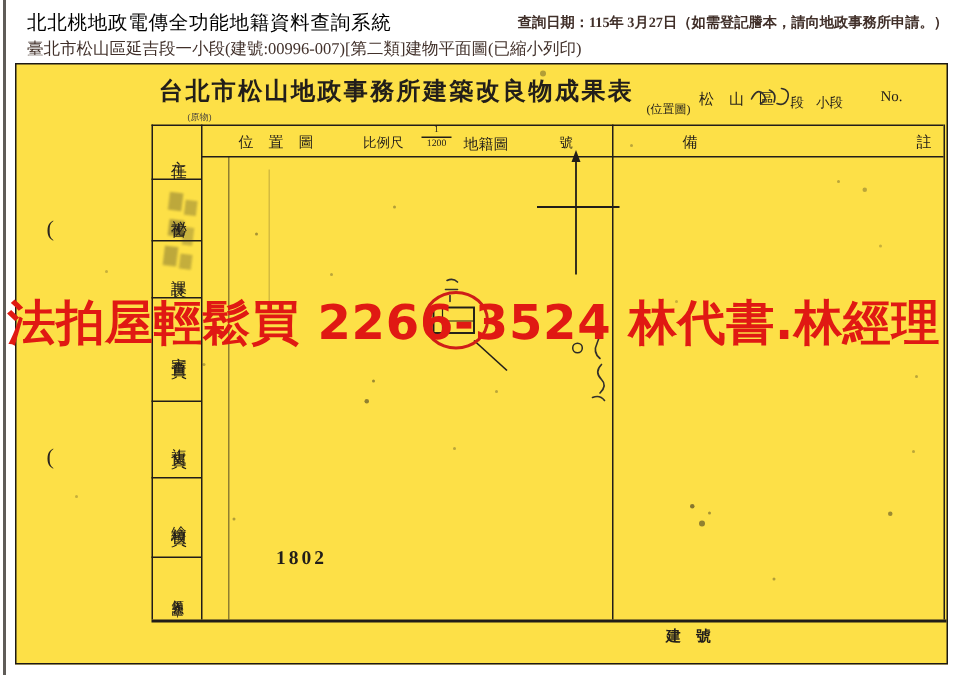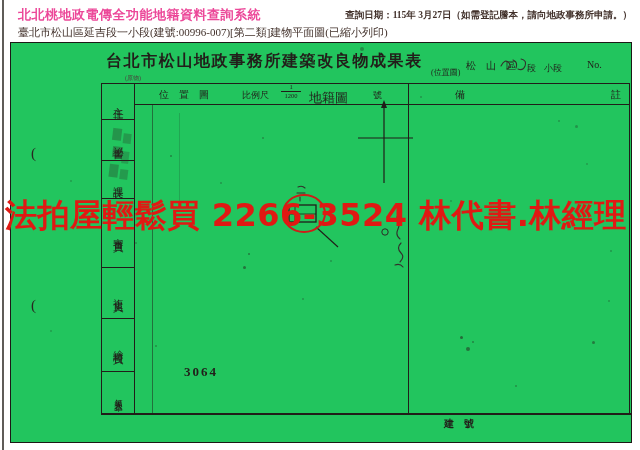--- a/index.html
+++ b/index.html
@@ -1,43 +1,43 @@
 <!DOCTYPE html>
 <html style="--wm-red: #e01913; --annot-red: #cf1d18;"><head>
 <meta charset="utf-8">
 <style>
   html,body{margin:0;padding:0;}
   body{width:640px;height:450px;position:relative;overflow:hidden;background:#ffffff;
        font-family:"Liberation Serif","DejaVu Serif",serif;color:#221e1a;}
   .abs{position:absolute;}
   
-  .sys-title{left:18px;top:6px;font-size:13px;font-weight:bold;color:#ec4899;letter-spacing:.5px;}
+  .sys-title{left:18px;top:6px;font-size:13px;font-weight:normal;color:#000000;letter-spacing:.5px;}
   .query-date{right:8px;top:9px;font-size:9.5px;color:#41302a;font-weight:bold;}
   .subtitle{left:18px;top:25px;font-size:11px;color:#41302a;}
   .page-edge{left:2px;top:0;width:1.5px;height:450px;background:#2a2520;opacity:.75;}
   
-  .doc{left:10px;top:42px;width:620px;height:399px;border:1.8px solid #1c1916;background:#22c55e;}
+  .doc{left:10px;top:42px;width:620px;height:399px;border:1.8px solid #1c1916;background:#fde047;}
   .doc *{position:absolute;}
   .doc-title{left:95px;top:8px;font-size:16px;font-weight:bold;letter-spacing:1.6px;white-space:nowrap;}
   .title-note{left:114px;top:31px;font-size:6px;color:#4a443d;letter-spacing:0;}
   .loc-paren{left:420px;top:24px;font-size:8px;}
   .loc-district{left:455px;top:16px;font-size:10px;}
   .loc-duan{left:516px;top:19px;font-size:9px;}
   .loc-xiaoduan{left:533px;top:19px;font-size:9px;}
   .loc-no{left:576px;top:16px;font-size:10px;}
   .squiggle{stroke:#33302b;fill:none;stroke-width:1.1;stroke-linecap:round;}
   
   .ln{background:#211d19;}
   
   .mh-label{left:148px;top:45px;font-size:10px;}
   .mh-scale{left:231px;top:46px;font-size:9px;}
   .frac{left:270px;top:40px;width:20px;text-align:center;font-size:6.5px;line-height:1.25;}
   .frac .num{display:block;border-bottom:1px solid #211d19;position:static;}
   .frac .den{display:block;position:static;}
-  .mh-cad{left:298px;top:46px;font-size:13px;}
+  .mh-cad{left:298px;top:46px;font-size:10px;}
   .mh-hao{left:362px;top:46px;font-size:9px;}
   .rm-left{left:444px;top:45px;font-size:10px;}
   .rm-right{left:600px;top:45px;font-size:10px;}
   
   .sig-col{left:90px;top:40px;width:33px;height:330px;display:flex;flex-direction:column;position:absolute;}
   .sig-cell{position:relative;flex:none;border-bottom:1px solid #211d19;display:flex;align-items:center;justify-content:center;}
   .sig-cell:last-child{border-bottom:none;}
   .vtext{position:static;writing-mode:vertical-rl;text-orientation:upright;font-size:10.5px;letter-spacing:2px;line-height:1;}
   .vtext.small{font-size:8px;letter-spacing:1px;}
   .stamp{left:96px;top:84px;width:28px;height:58px;transform:rotate(7deg);opacity:.6;}
@@ -142,21 +142,21 @@
     <line x1="30" y1="44" x2="52" y2="64" stroke="#211d19" stroke-width="1.1"></line>
   </svg>
 
   <div class="red-circle"></div>
 
   <svg class="abs" style="left:366px;top:172px;z-index:5;" width="32" height="56" viewBox="0 0 32 56">
     <circle cx="8" cy="17" r="3.2" fill="none" stroke="#2c2a26" stroke-width="1"></circle>
     <path class="squiggle" d="M20 2 q4 6 1 12 q-3 6 2 10 M24 28 q-5 5 0 10 q4 4 -1 9 M18 50 q5 -2 8 2"></path>
   </svg>
 
-  <div class="lot-number">3064</div>
+  <div class="lot-number">1802</div>
 
   <div class="building-no">建　號</div>
 
   <div class="margin-mark" style="left:20px;top:102px;">(</div>
   <div class="margin-mark" style="left:20px;top:254px;">(</div>
 </div>
 
 <div class="abs watermark">法拍屋輕鬆買 2266-3524 林代書.林經理</div>
 
 <div class="abs speck" style="left: 170px; top: 155px; width: 2px; height: 2px; opacity: 0.4;"></div>

